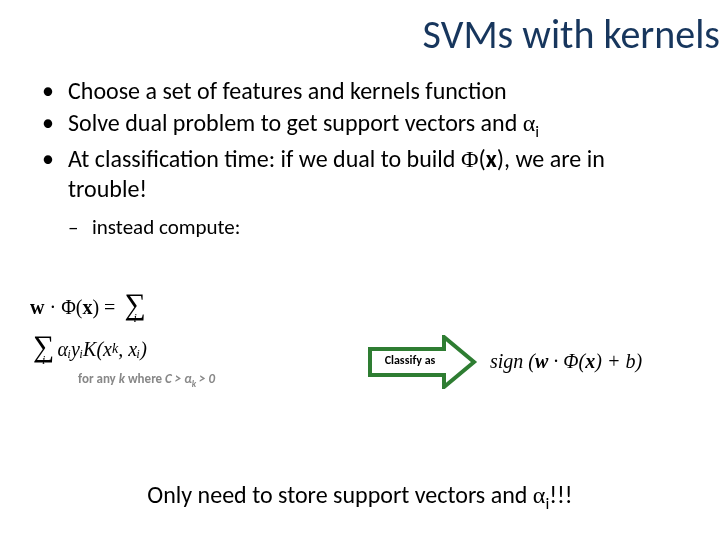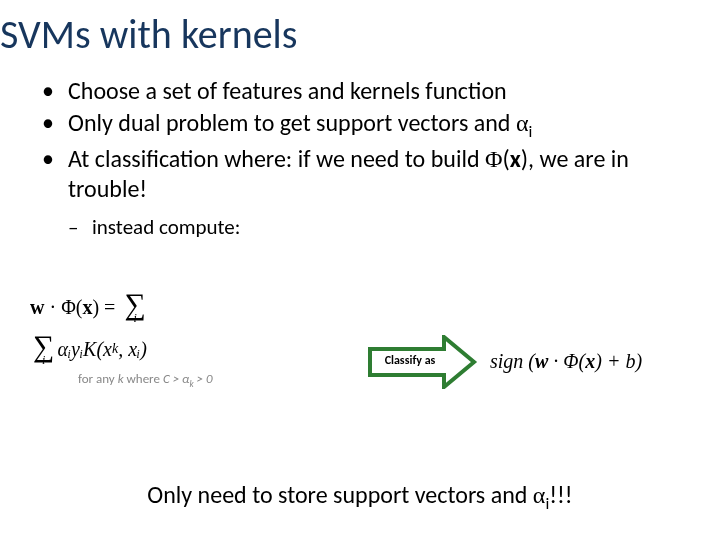--- a/index.html
+++ b/index.html
@@ -16,21 +16,21 @@
     position: relative;
     width: 720px;
     height: 540px;
     box-sizing: border-box;
   }
   .title {
     position: absolute;
     top: 10px;
     left: 0;
     width: 720px;
-    text-align: left;
+    text-align: right;
     font-size: 40px;
     color: #17365d;
     font-weight: 400;
   }
   .bullets {
     position: absolute;
     top: 76px;
     left: 40px;
     width: 640px;
     font-size: 24px;
@@ -83,20 +83,21 @@
   .summ .sigma { font-size: 30px; }
   .summ .idx { font-size: 12px; font-style: italic; margin-top: -4px; }
   .lhs { margin-right: 6px; }
   .rhs-terms { display: inline-flex; align-items: center; }
   .cond {
     font-size: 13px;
     color: #888;
     font-family: Calibri, Arial, sans-serif;
     margin-left: 48px;
     margin-top: -2px;
+    font-weight: bold;
   }
   .arrow-box {
     position: absolute;
     top: 335px;
     left: 368px;
     width: 110px;
     height: 54px;
   }
   .arrow-box svg { width: 110px; height: 54px; }
   .arrow-label {
@@ -139,27 +140,27 @@
   <div class="title">SVMs with kernels</div>
 
   <div class="bullets">
     <div class="b1">
       <div class="dot">•</div>
       <div class="txt">Choose a set of features and kernels function</div>
     </div>
     <div class="b1">
       <div class="dot">•</div>
       <div class="txt">
-        <span>Only dual problem to get support vectors and </span><span class="phi">α</span><span class="sub">i</span>
+        <span>Solve dual problem to get support vectors and </span><span class="phi">α</span><span class="sub">i</span>
       </div>
     </div>
     <div class="b1">
       <div class="dot">•</div>
       <div class="txt">
-        <span>At classification where: if we need to build </span><span class="phi">Φ</span>(<span class="bold">x</span><span>), we are in trouble!</span>
+        <span>At classification time: if we dual to build </span><span class="phi">Φ</span>(<span class="bold">x</span><span>), we are in trouble!</span>
       </div>
     </div>
     <div class="b2">
       <div class="dash">–</div>
       <div>instead compute:</div>
     </div>
   </div>
 
   <div class="math-area">
     <div class="eq">

